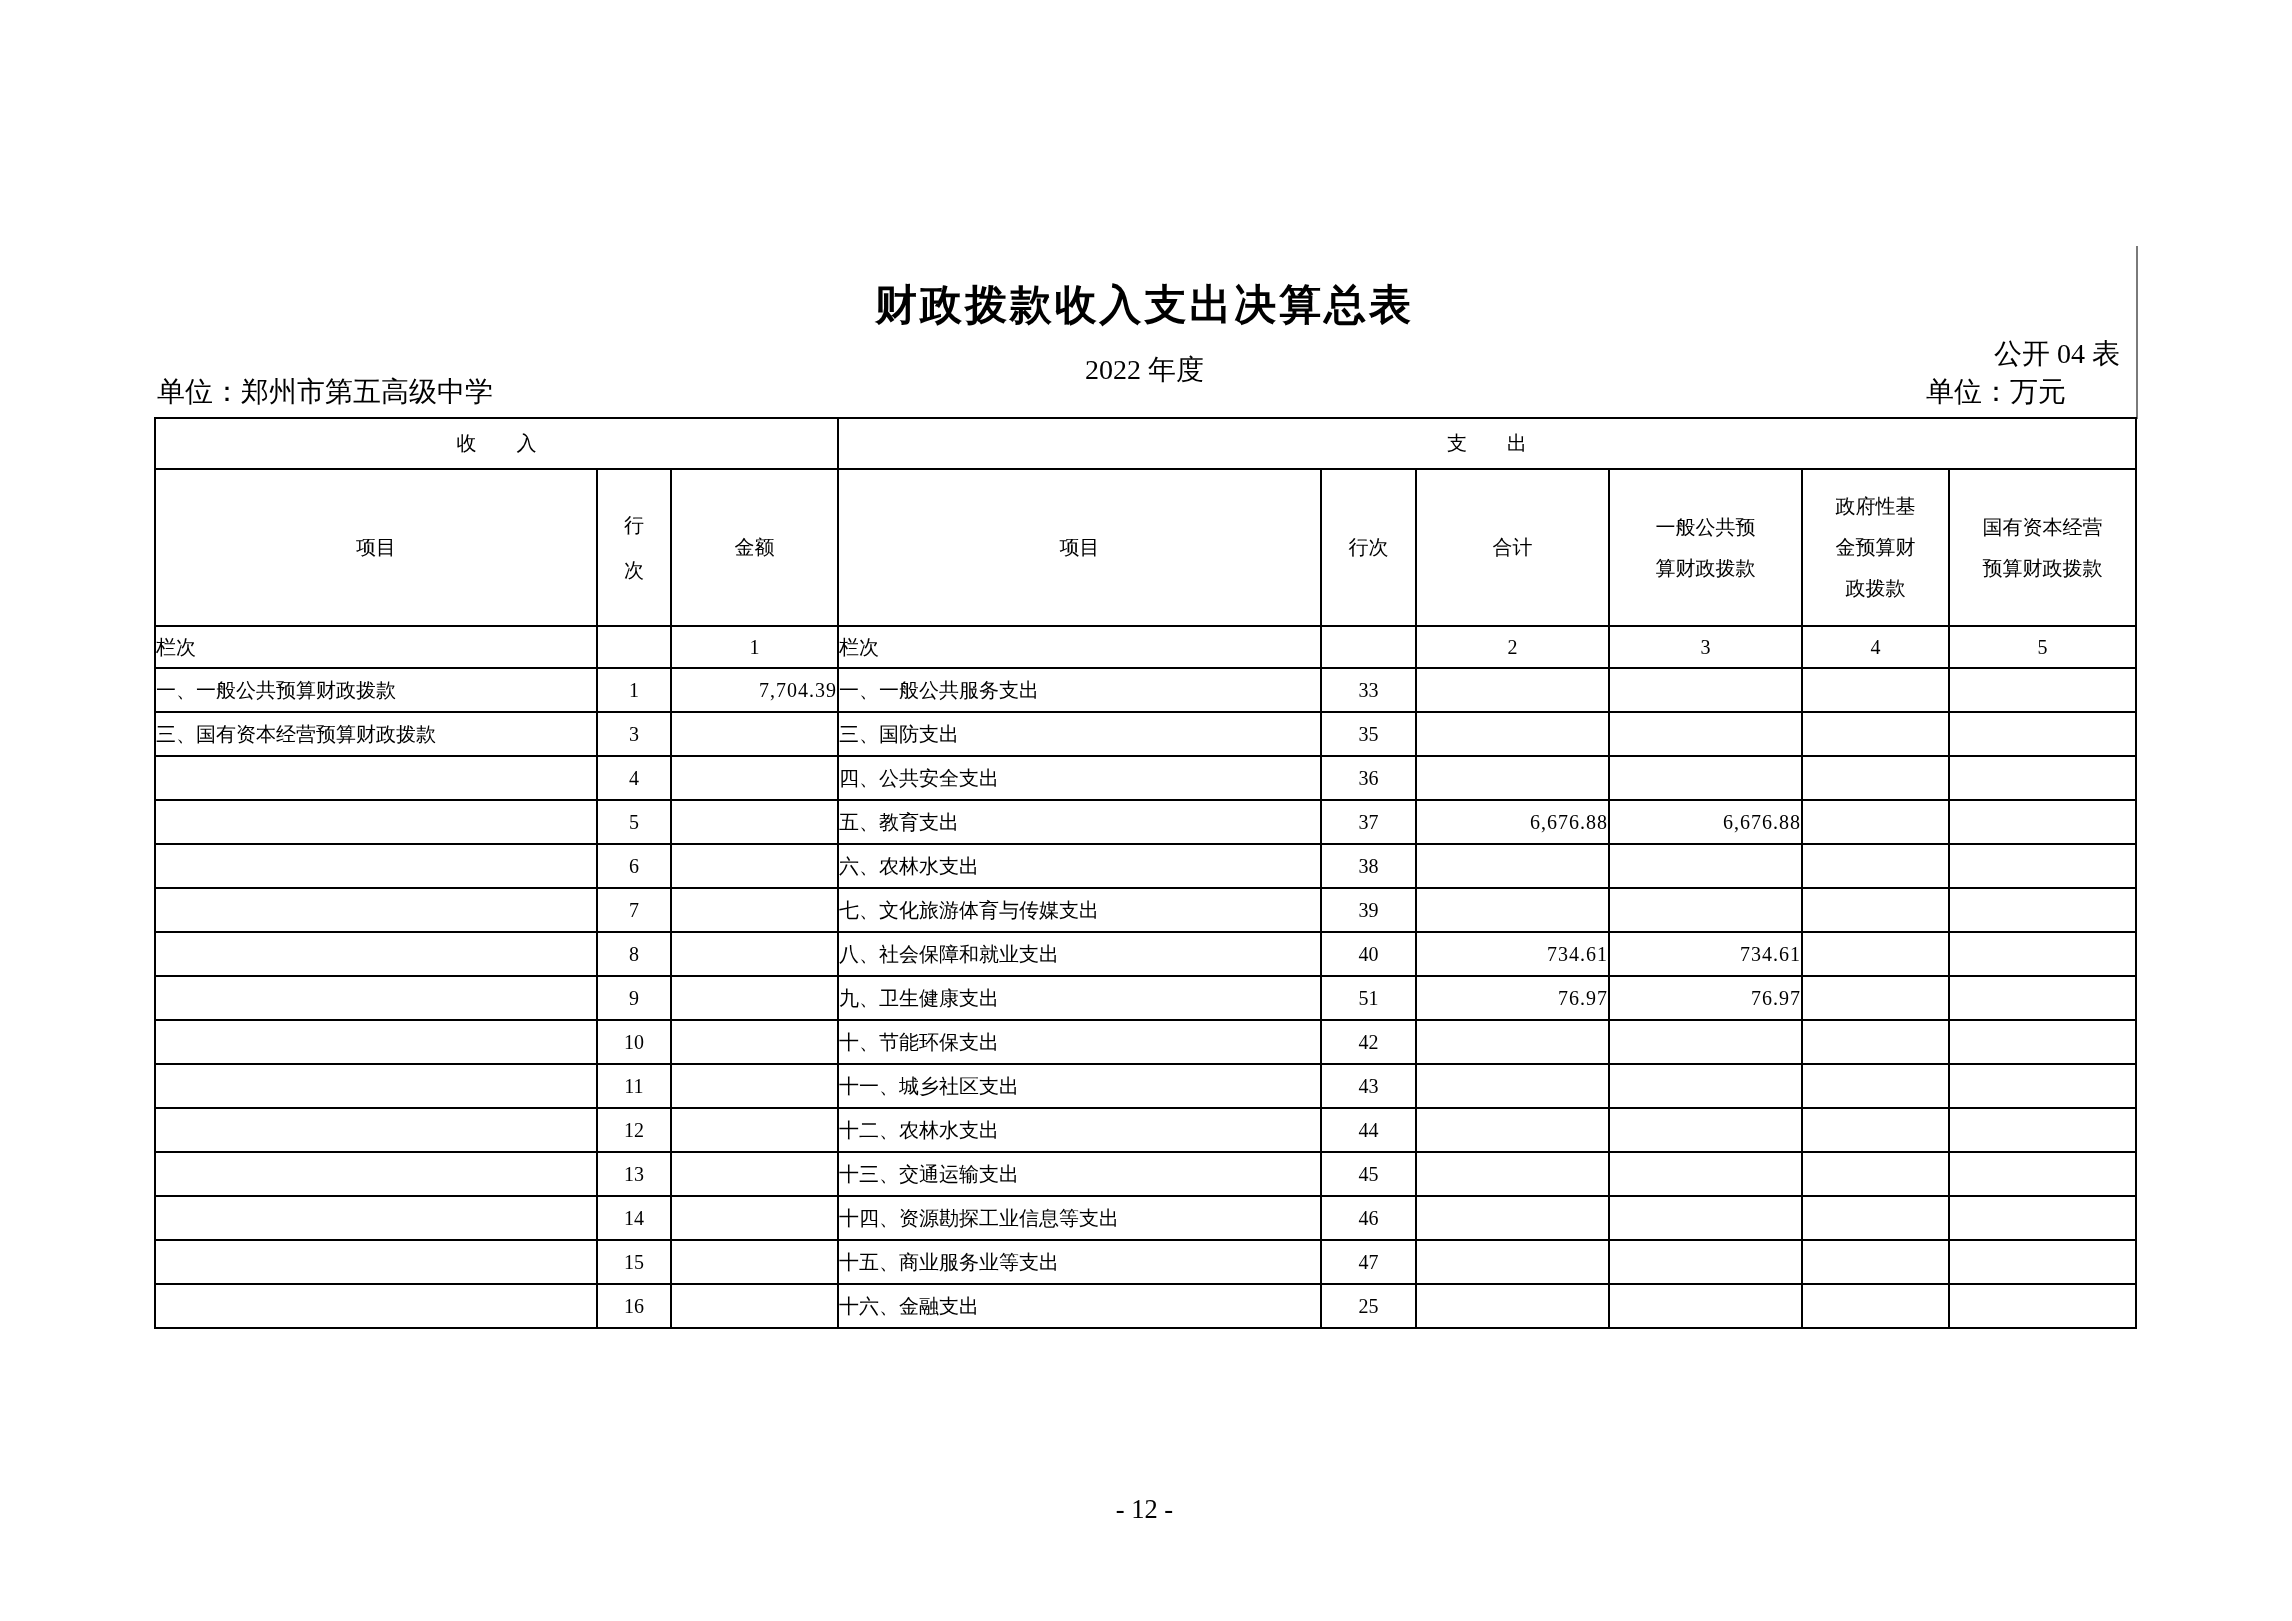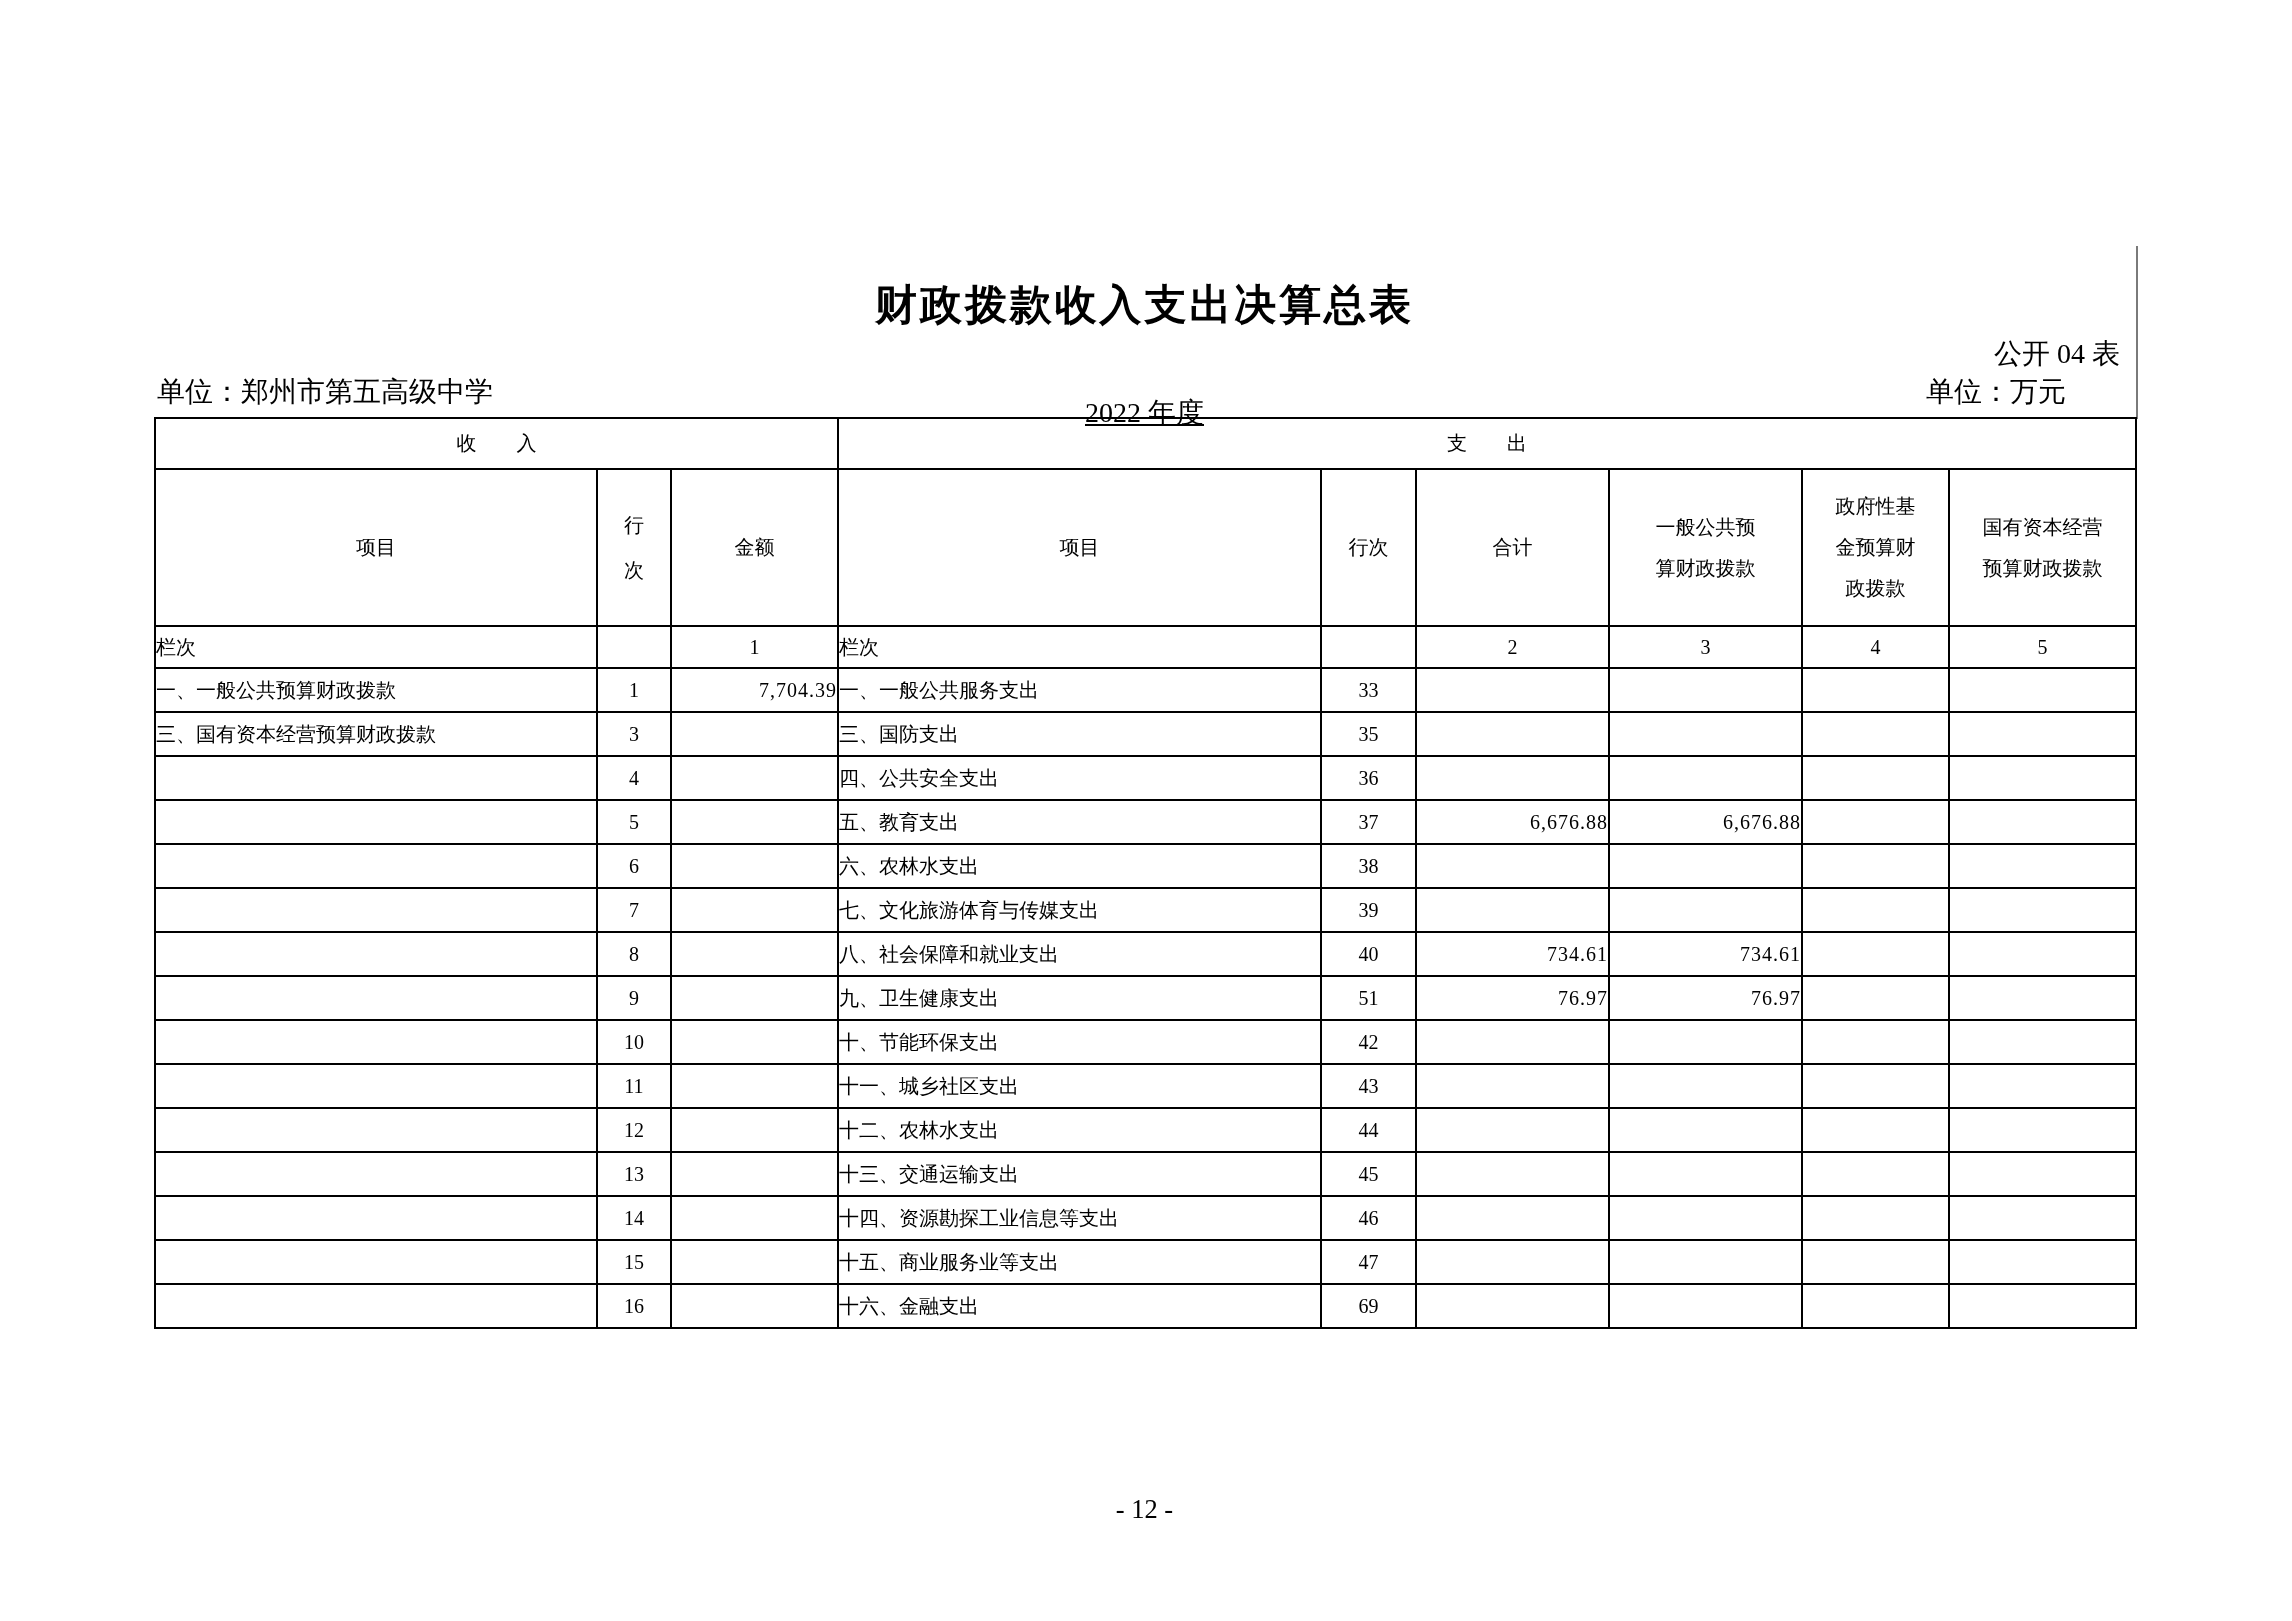--- a/index.html
+++ b/index.html
@@ -8,21 +8,21 @@
     font-family:"Liberation Serif","DejaVu Serif",serif;
     position:relative;overflow:hidden;
   }
   .page-title{
     position:absolute;left:154px;top:277px;width:1981px;
     text-align:center;font-family:"Liberation Sans","DejaVu Sans",sans-serif;
     font-weight:bold;font-size:42px;letter-spacing:2.9px;
   }
   .table-code{position:absolute;top:335px;right:173px;font-size:28px;}
   .meta-unit{position:absolute;left:157px;top:373px;font-size:28px;}
-  .meta-year{position:absolute;left:154px;top:394px;width:1981px;text-align:center;font-size:28px;text-decoration:underline;}
+  .meta-year{position:absolute;left:154px;top:351px;width:1981px;text-align:center;font-size:28px;}
   .meta-currency{position:absolute;top:373px;right:227px;font-size:28px;}
   .header-vline{position:absolute;left:2136px;top:246px;width:2px;height:173px;background:#7a7a7a;}
   table.main{
     position:absolute;left:154px;top:417px;width:1981px;
     border-collapse:collapse;table-layout:fixed;font-size:20px;
     border:2.9px solid #000;
   }
   table.main td{border:2px solid #000;padding:0;overflow:hidden;vertical-align:middle;}
   tr.r-banner td{height:49px;text-align:center;border-bottom:2.9px solid #000;}
   tr.r-hdr td{height:128px;text-align:center;line-height:41px;}
@@ -252,21 +252,21 @@
     <td class="cn"></td>
     <td class="cn"></td>
     <td class="cn"></td>
     <td class="cn"></td>
   </tr>
   <tr class="r-data">
     <td class="ci"></td>
     <td class="cl">16</td>
     <td class="cn"></td>
     <td class="ci">十六、金融支出</td>
-    <td class="cl">69</td>
+    <td class="cl">25</td>
     <td class="cn"></td>
     <td class="cn"></td>
     <td class="cn"></td>
     <td class="cn"></td>
   </tr>
 </tbody>
   </table>
 
 <div class="page-footer">- 12 -</div>
 

